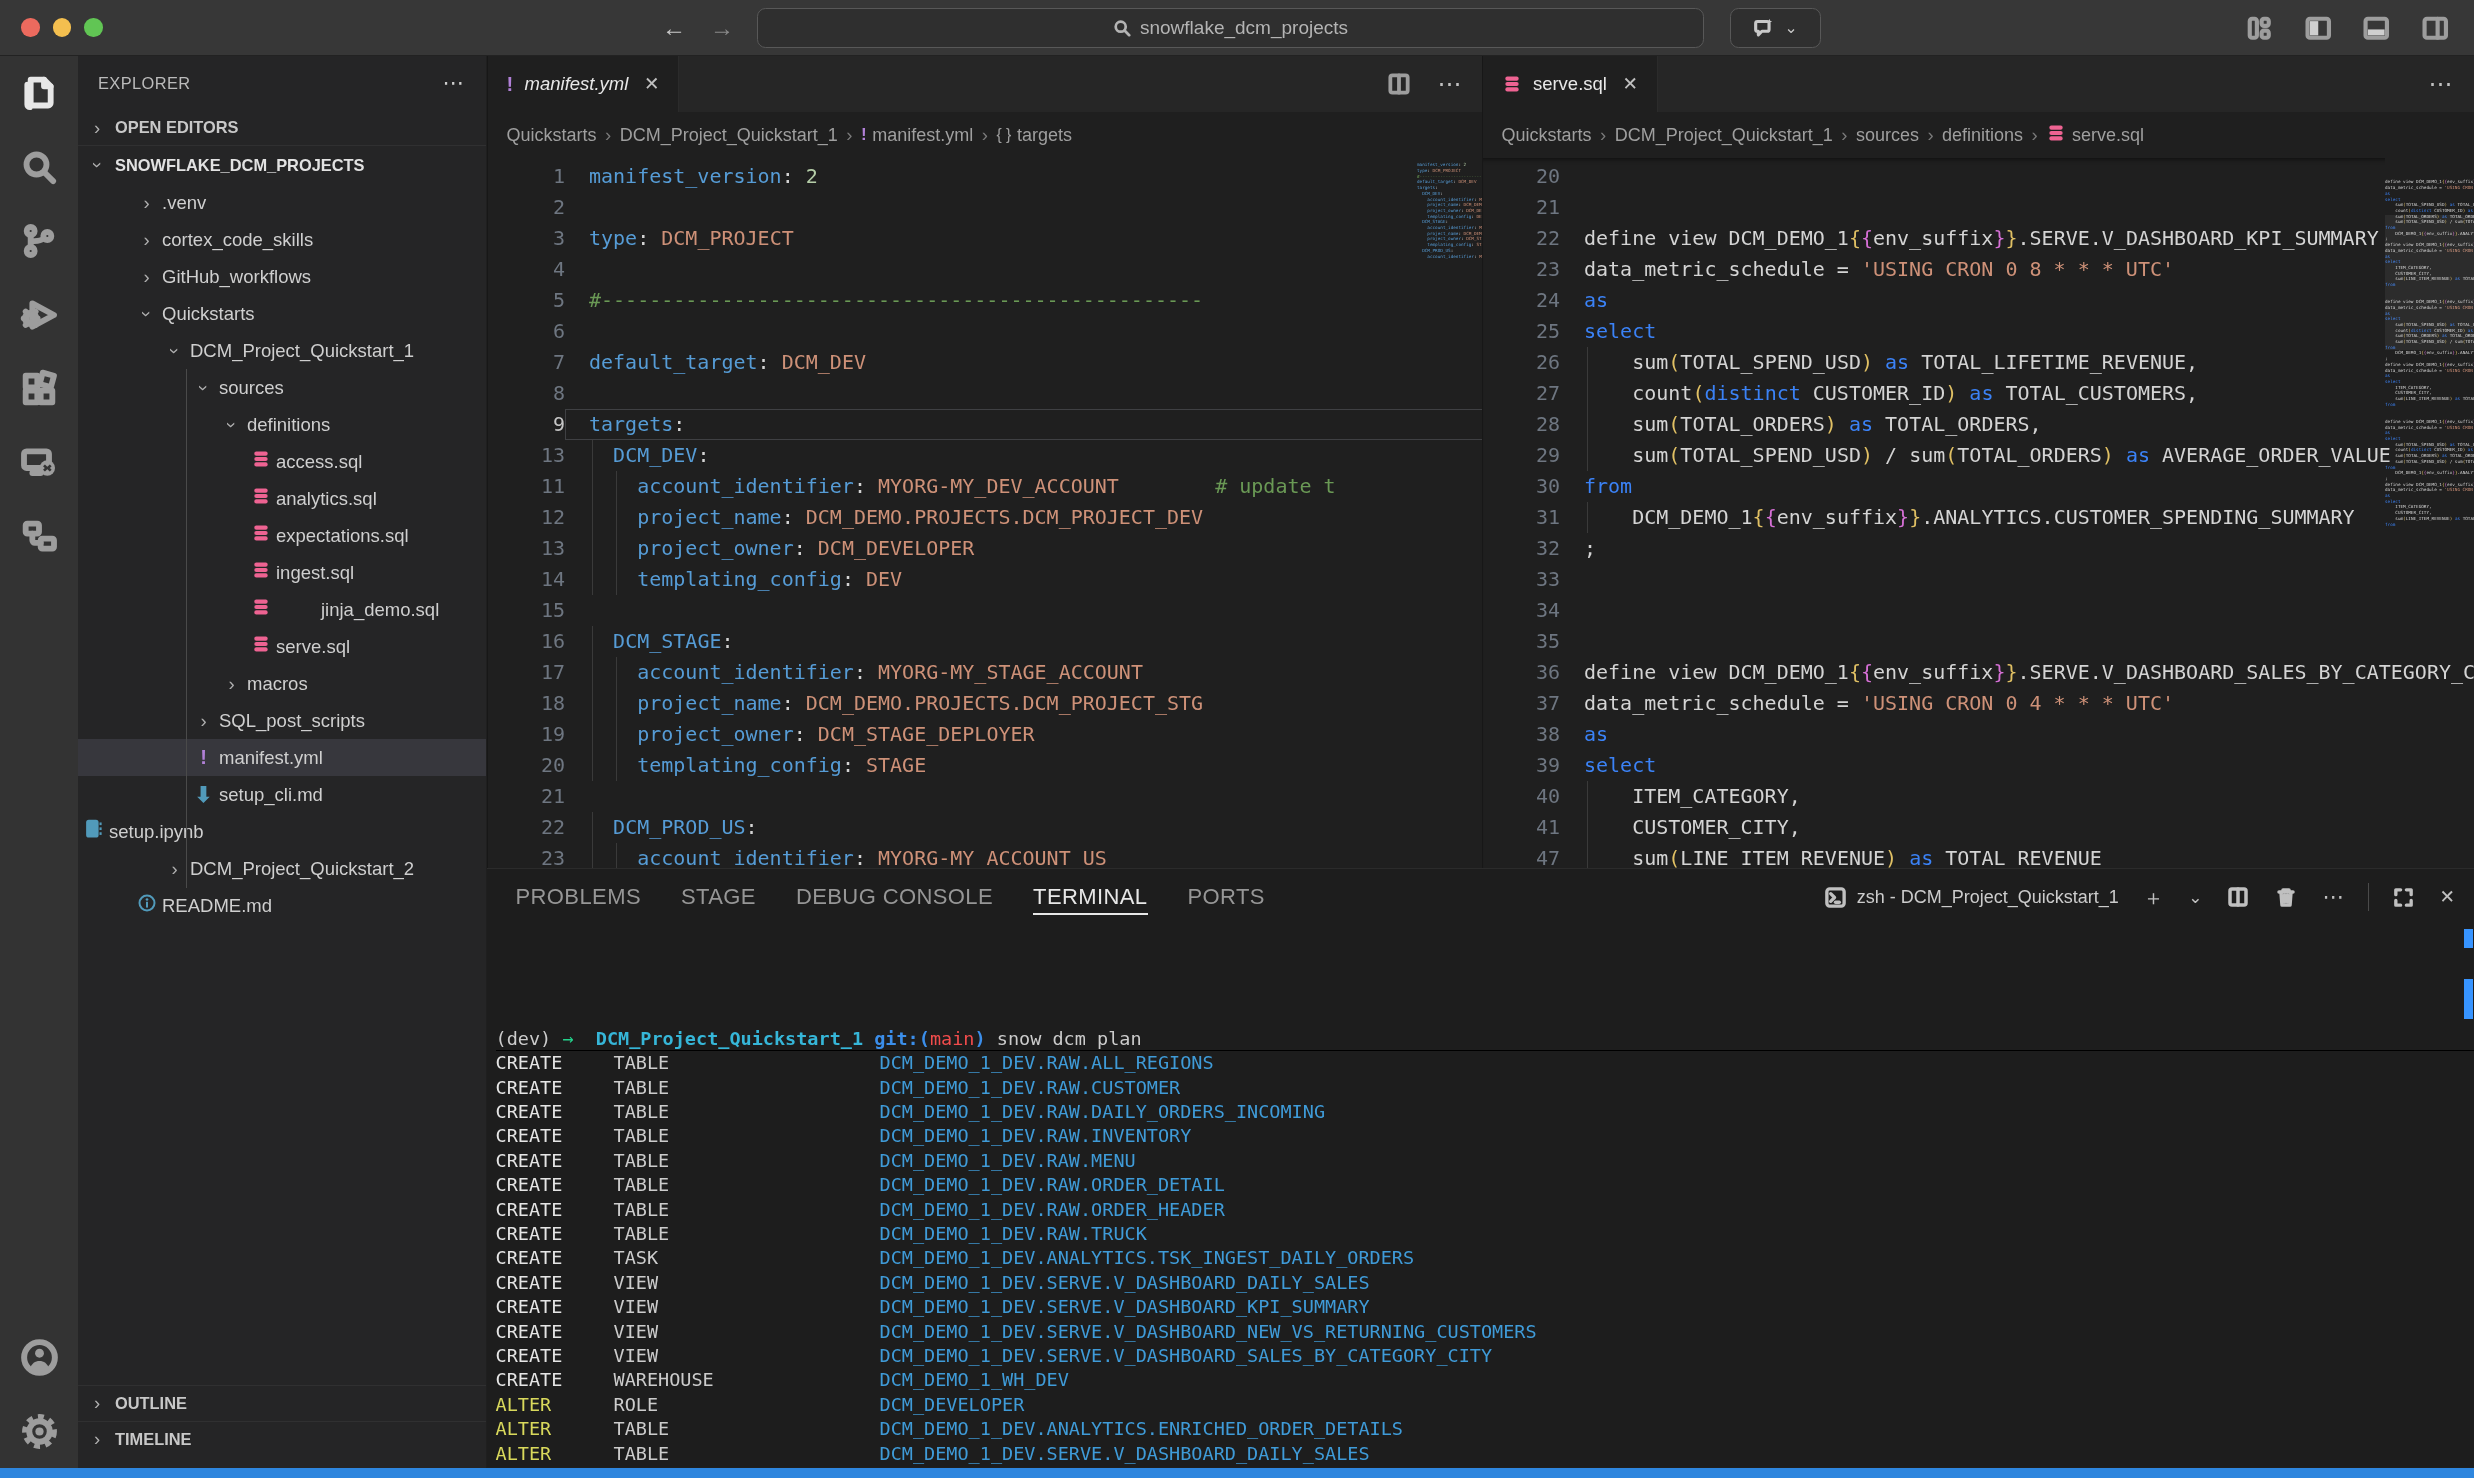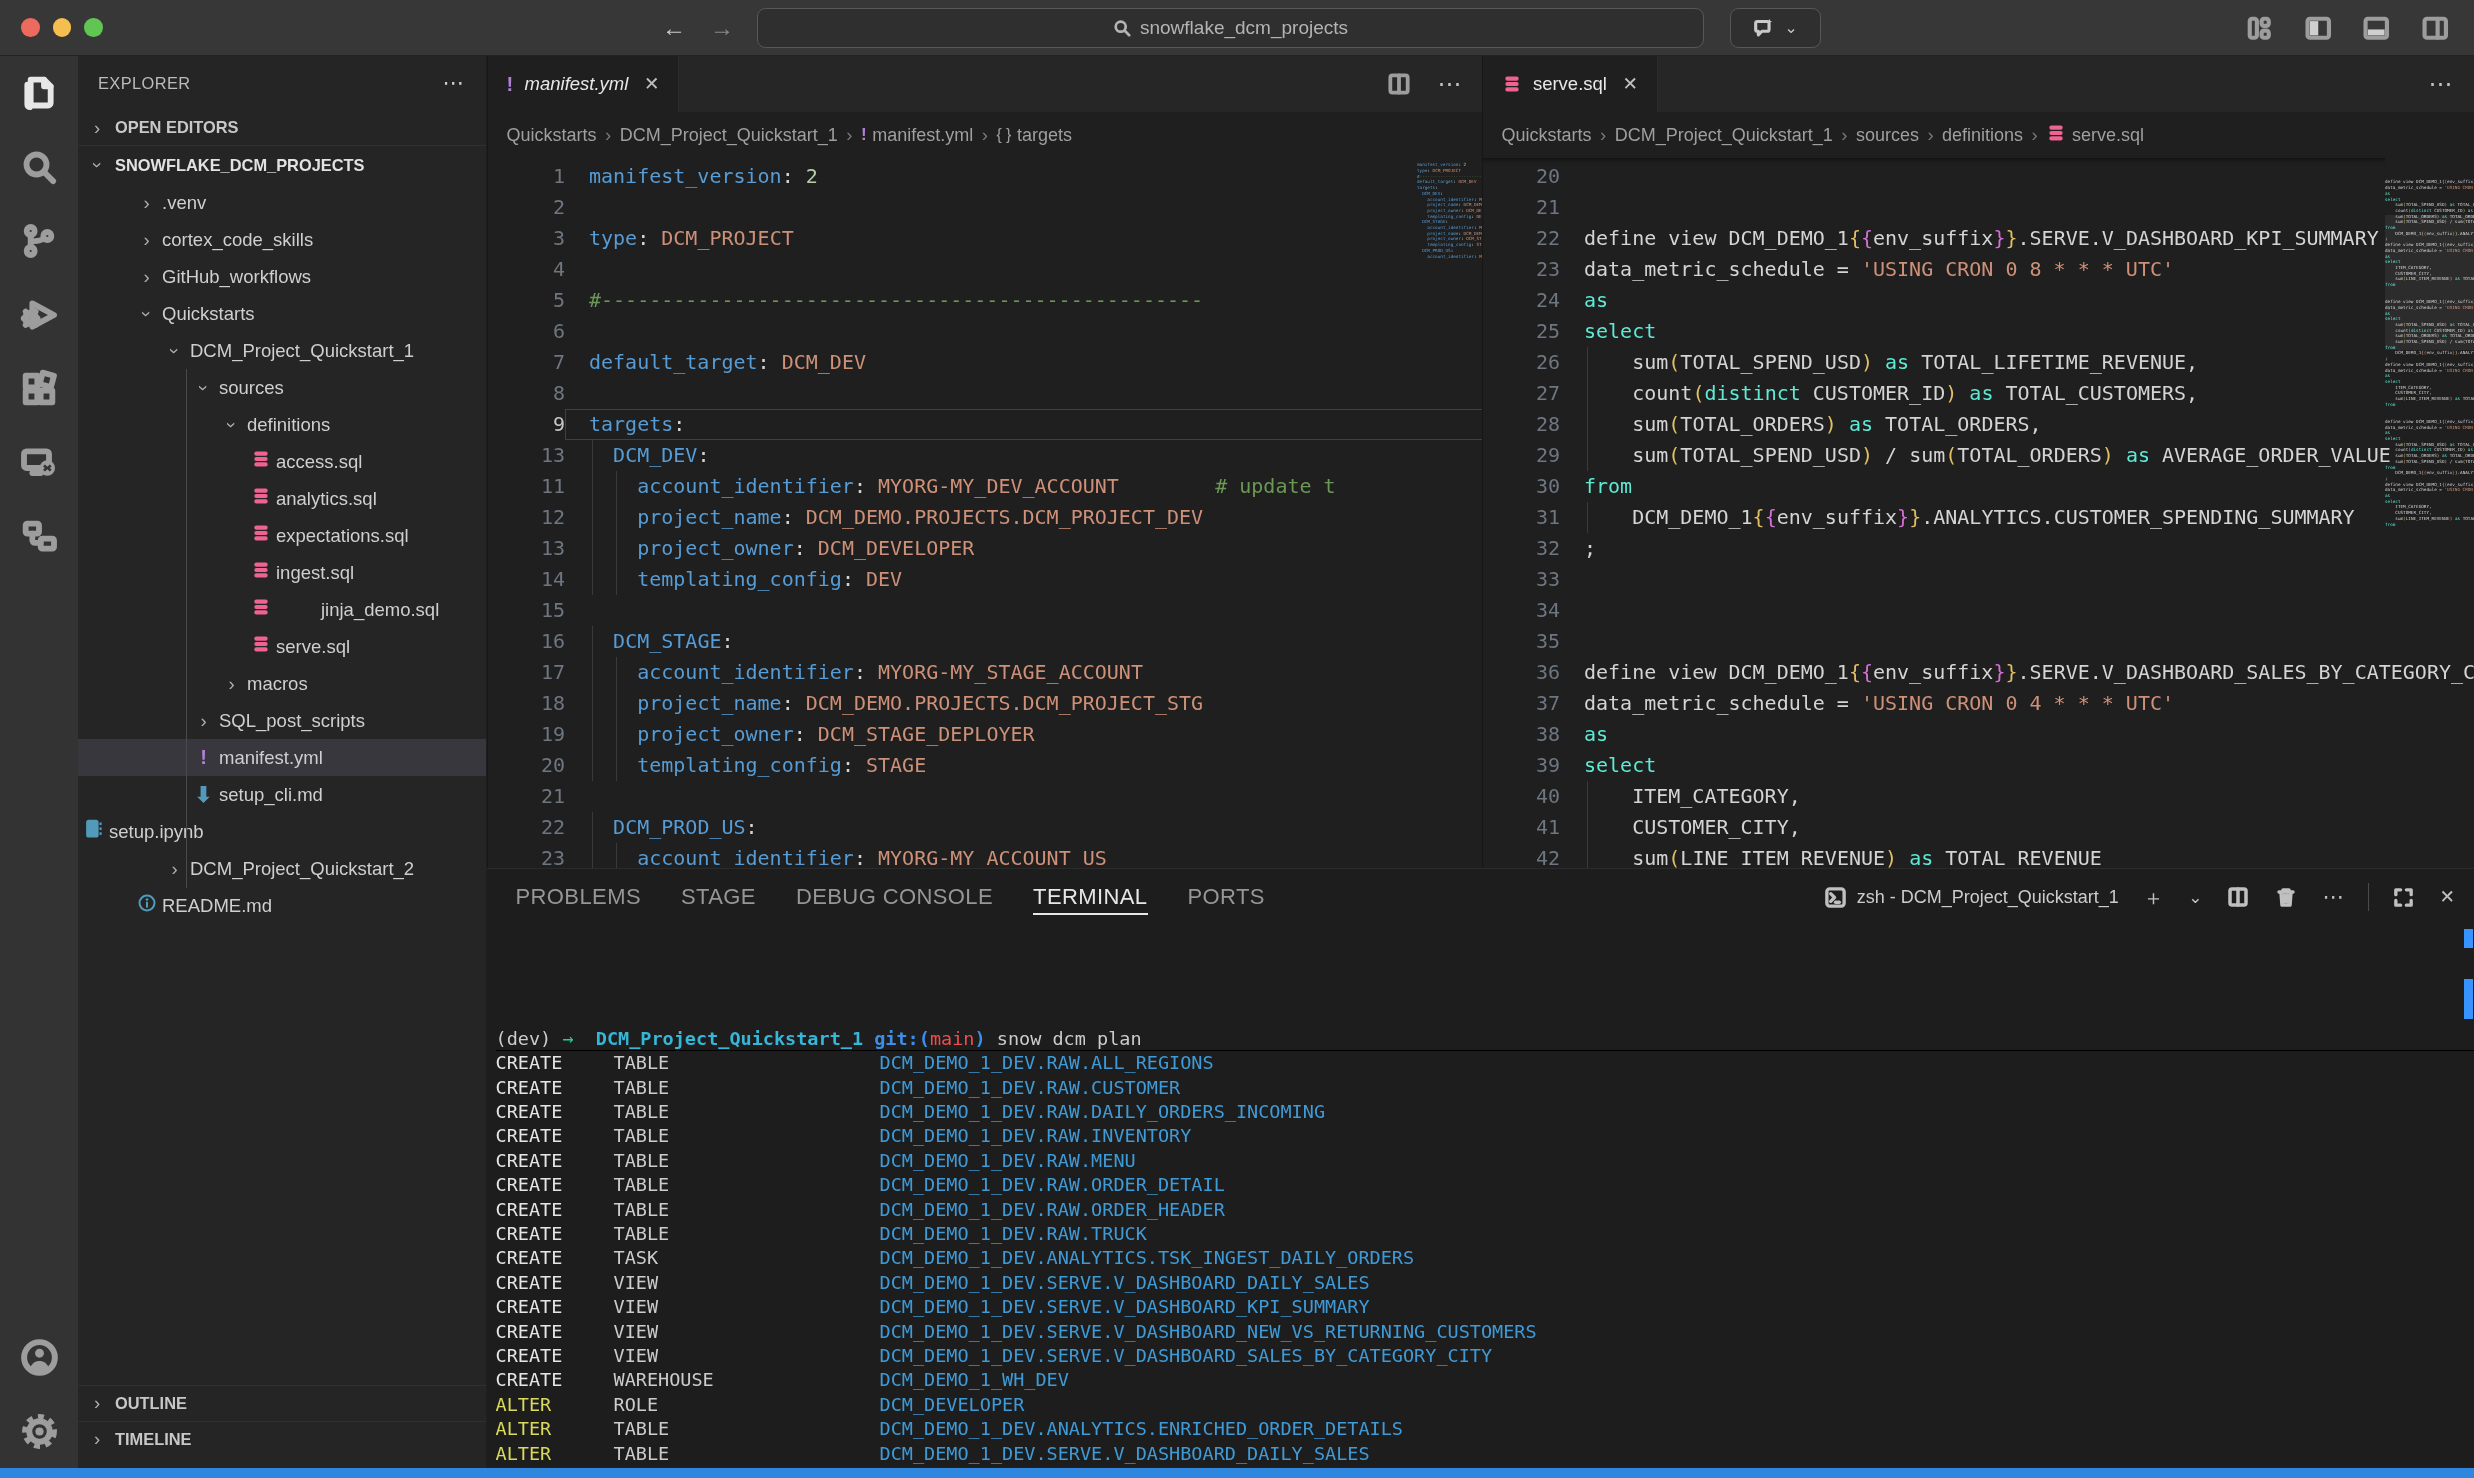--- a/index.html
+++ b/index.html
@@ -68,21 +68,21 @@
   .code-area { position:relative; height:712px; overflow:hidden;
     font-family:"DejaVu Sans Mono", monospace; font-size:20px; line-height:31px; padding-top:2.8px; }
   .code-line { position:relative; height:31px; white-space:pre; display:flex; }
   .gutter { flex:none; width:77px; text-align:right; color:#6e7681; }
   .code-txt { position:relative; padding-left:24px; flex:1 1 auto; overflow:hidden; }
   .code-line.cur .gutter { color:#c6c6c6; }
   .cur-box { position:absolute; left:77px; right:0; top:0; height:31px; border:1.4px solid #3f4043; pointer-events:none; }
   .iguide { position:absolute; top:0; bottom:0; width:0.7px; background:#3a3a3a; }
   
   .tk-key { color:#569cd6; } .tk-num { color:#b5cea8; } .tk-str { color:#ce9178; }
-  .tk-cmt { color:#6a9955; } .tk-kw { color:#5eead4; } .tk-w { color:#d4d4d4; }
+  .tk-cmt { color:#6a9955; } .tk-kw { color:#3b82f6; } .tk-w { color:#d4d4d4; }
   .tk-p { color:#d4d4d4; } .tk-b1 { color:#e0c064; } .tk-b2 { color:#d670d6; }
   
   .minimap { position:absolute; top:0; right:0; bottom:0; background:#1f1f1f; overflow:hidden;
     font-family:"DejaVu Sans Mono", monospace; font-size:4.3px; line-height:5.7px; white-space:pre; padding-top:4.3px; }
   .mm-left { width:66px; } .mm-right { width:89px; }
   .mm-slider { position:absolute; left:0; right:0; background:rgba(255,255,255,.06); }
   
   .panel { position:absolute; left:487px; top:868px; width:1988px; height:599px;
     background:#1d1d1d; border-top:0.7px solid #2b2b2b; }
   .panel-tabs { height:56px; display:flex; align-items:center; padding-left:28.5px; }
@@ -532,21 +532,21 @@
         <div class="code-line"><span class="gutter">32</span><span class="code-txt"><span class="tk-w">;</span></span></div>
         <div class="code-line"><span class="gutter">33</span><span class="code-txt"></span></div>
         <div class="code-line"><span class="gutter">34</span><span class="code-txt"></span></div>
         <div class="code-line"><span class="gutter">35</span><span class="code-txt"></span></div>
         <div class="code-line"><span class="gutter">36</span><span class="code-txt"><span class="tk-w">define view DCM_DEMO_1</span><span class="tk-b1">{</span><span class="tk-b2">{</span><span class="tk-w">env_suffix</span><span class="tk-b2">}</span><span class="tk-b1">}</span><span class="tk-w">.SERVE.V_DASHBOARD_SALES_BY_CATEGORY_CITY</span></span></div>
         <div class="code-line"><span class="gutter">37</span><span class="code-txt"><span class="tk-w">data_metric_schedule = </span><span class="tk-str">'USING CRON 0 4 * * * UTC'</span></span></div>
         <div class="code-line"><span class="gutter">38</span><span class="code-txt"><span class="tk-kw">as</span></span></div>
         <div class="code-line"><span class="gutter">39</span><span class="code-txt"><span class="tk-kw">select</span></span></div>
         <div class="code-line"><span class="gutter">40</span><span class="code-txt"><span class="iguide" style="left: 27px;"></span><span class="tk-w">    ITEM_CATEGORY,</span></span></div>
         <div class="code-line"><span class="gutter">41</span><span class="code-txt"><span class="iguide" style="left: 27px;"></span><span class="tk-w">    CUSTOMER_CITY,</span></span></div>
-        <div class="code-line"><span class="gutter">42</span><span class="code-txt"><span class="iguide" style="left: 27px;"></span><span class="tk-w">    sum</span><span class="tk-b1">(</span><span class="tk-w">LINE_ITEM_REVENUE</span><span class="tk-b1">)</span><span class="tk-w"> </span><span class="tk-kw">as</span><span class="tk-w"> TOTAL_REVENUE</span></span></div>
+        <div class="code-line"><span class="gutter">47</span><span class="code-txt"><span class="iguide" style="left: 27px;"></span><span class="tk-w">    sum</span><span class="tk-b1">(</span><span class="tk-w">LINE_ITEM_REVENUE</span><span class="tk-b1">)</span><span class="tk-w"> </span><span class="tk-kw">as</span><span class="tk-w"> TOTAL_REVENUE</span></span></div>
       </div>
   </div>
 
   <div class="panel">
     <div class="panel-tabs" id="panel-tabs">
       <div class="ptab">PROBLEMS</div>
         <div class="ptab">STAGE</div>
         <div class="ptab">DEBUG CONSOLE</div>
         <div class="ptab active">TERMINAL</div>
         <div class="ptab">PORTS</div>

